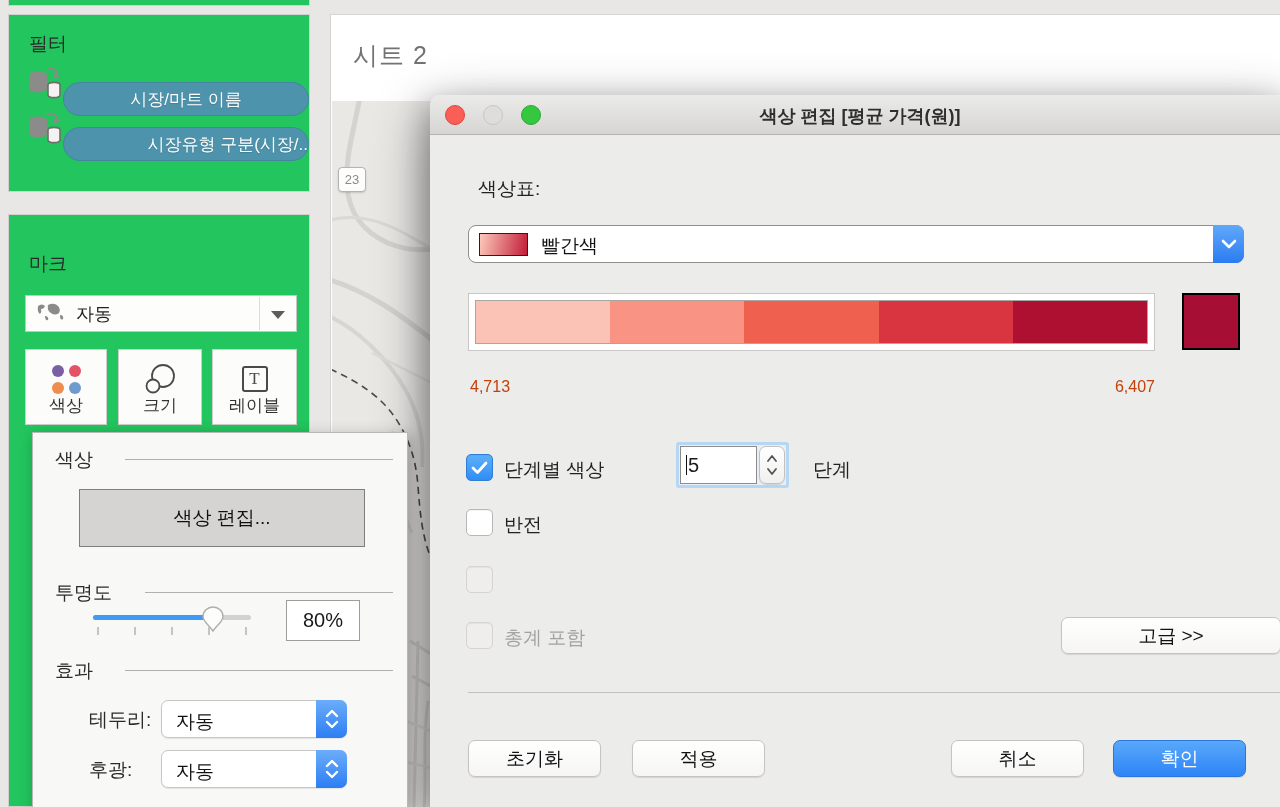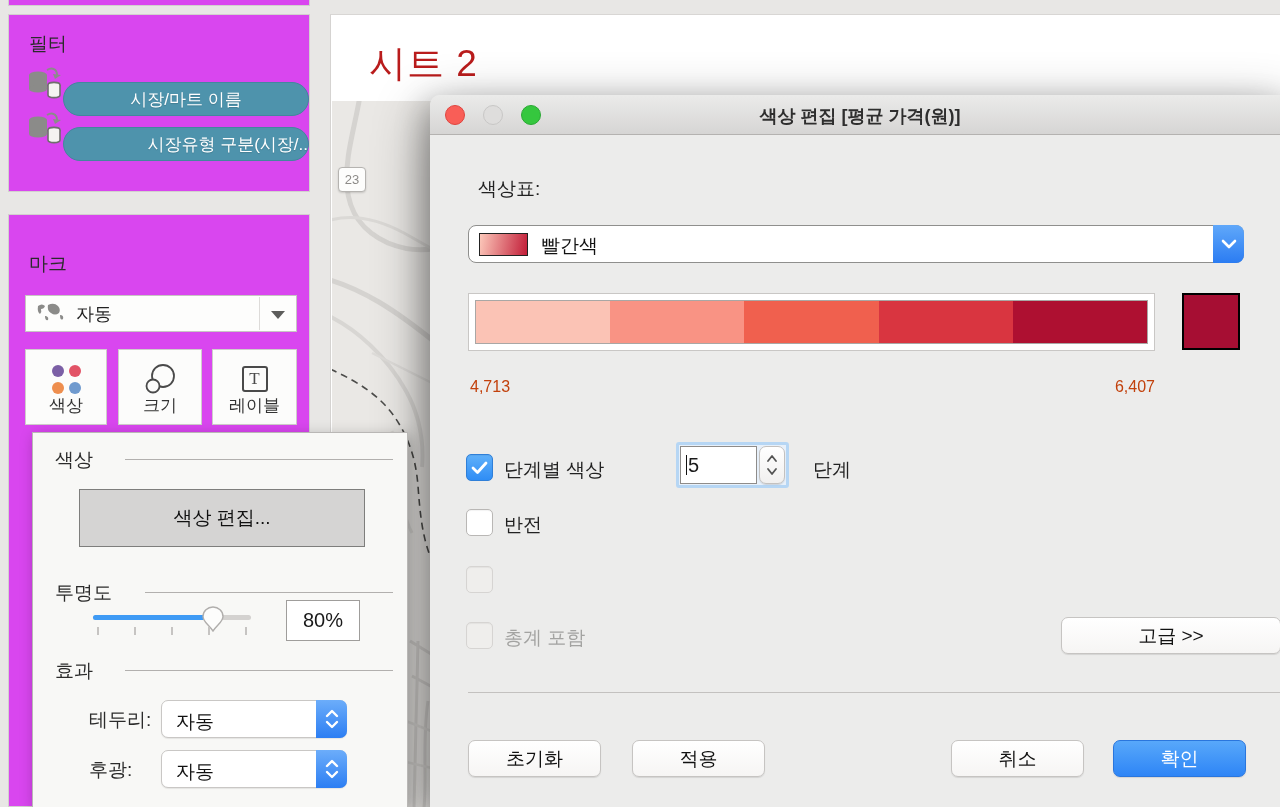--- a/index.html
+++ b/index.html
@@ -3,21 +3,21 @@
 <meta charset="utf-8">
 <style>
   * { margin:0; padding:0; box-sizing:border-box; }
   html,body { width:1280px; height:807px; overflow:hidden; }
   body {
     font-family:"Liberation Sans","DejaVu Sans",sans-serif;
     background:#e8e7e5; position:relative; color:#1a1a1a;
   }
 
   
-  .card { position:absolute; background:#d946ef; border:1px solid #d2d0ce; }
+  .card { position:absolute; background:#22c55e; border:1px solid #d2d0ce; }
   .card-title { position:absolute; left:20px; font-size:19px; color:#2b2b2b; }
 
   .pill-row-icon { position:absolute; left:16px; width:38px; height:36px; }
   .pill {
     position:absolute; left:54px; width:246px; height:34px; border-radius:17px;
     background:#4e93ac; border:1px solid #44869e;
     color:#fff; font-size:17px; display:flex; align-items:center; justify-content:center;
     text-shadow:0 1px 1px rgba(0,0,0,.15); cursor:default;
   }
 
@@ -78,21 +78,21 @@
     position:absolute; right:-1px; top:-1px; bottom:-1px; width:31px;
     background:linear-gradient(#6cadfa,#2c7ef3); border-radius:0 7px 7px 0;
     display:flex; align-items:center; justify-content:center;
   }
 
   
   .main {
     position:absolute; left:330px; top:14px; width:950px; height:793px;
     background:#ffffff; border-left:1px solid #d5d3d1; border-top:1px solid #d8d6d4;
   }
-  .sheet-title { position:absolute; left:38px; top:24px; font-size:37px; color:#b91c1c; letter-spacing:1px; }
+  .sheet-title { position:absolute; left:22px; top:24px; font-size:25px; color:#737373; letter-spacing:1px; }
   .map { position:absolute; left:1px; top:86px; width:948px; height:707px; background:#eae8e5; overflow:hidden; }
   .map-badge {
     position:absolute; left:6px; top:66px; width:28px; height:25px; background:#fdfdfc;
     border:1px solid #b5b3b0; border-radius:4px; box-shadow:0 1px 2px rgba(0,0,0,.15);
     font-size:13px; color:#8d8b88; display:flex; align-items:center; justify-content:center;
   }
 
   
   .dialog {
     position:absolute; left:430px; top:95px; width:860px; height:712px;

